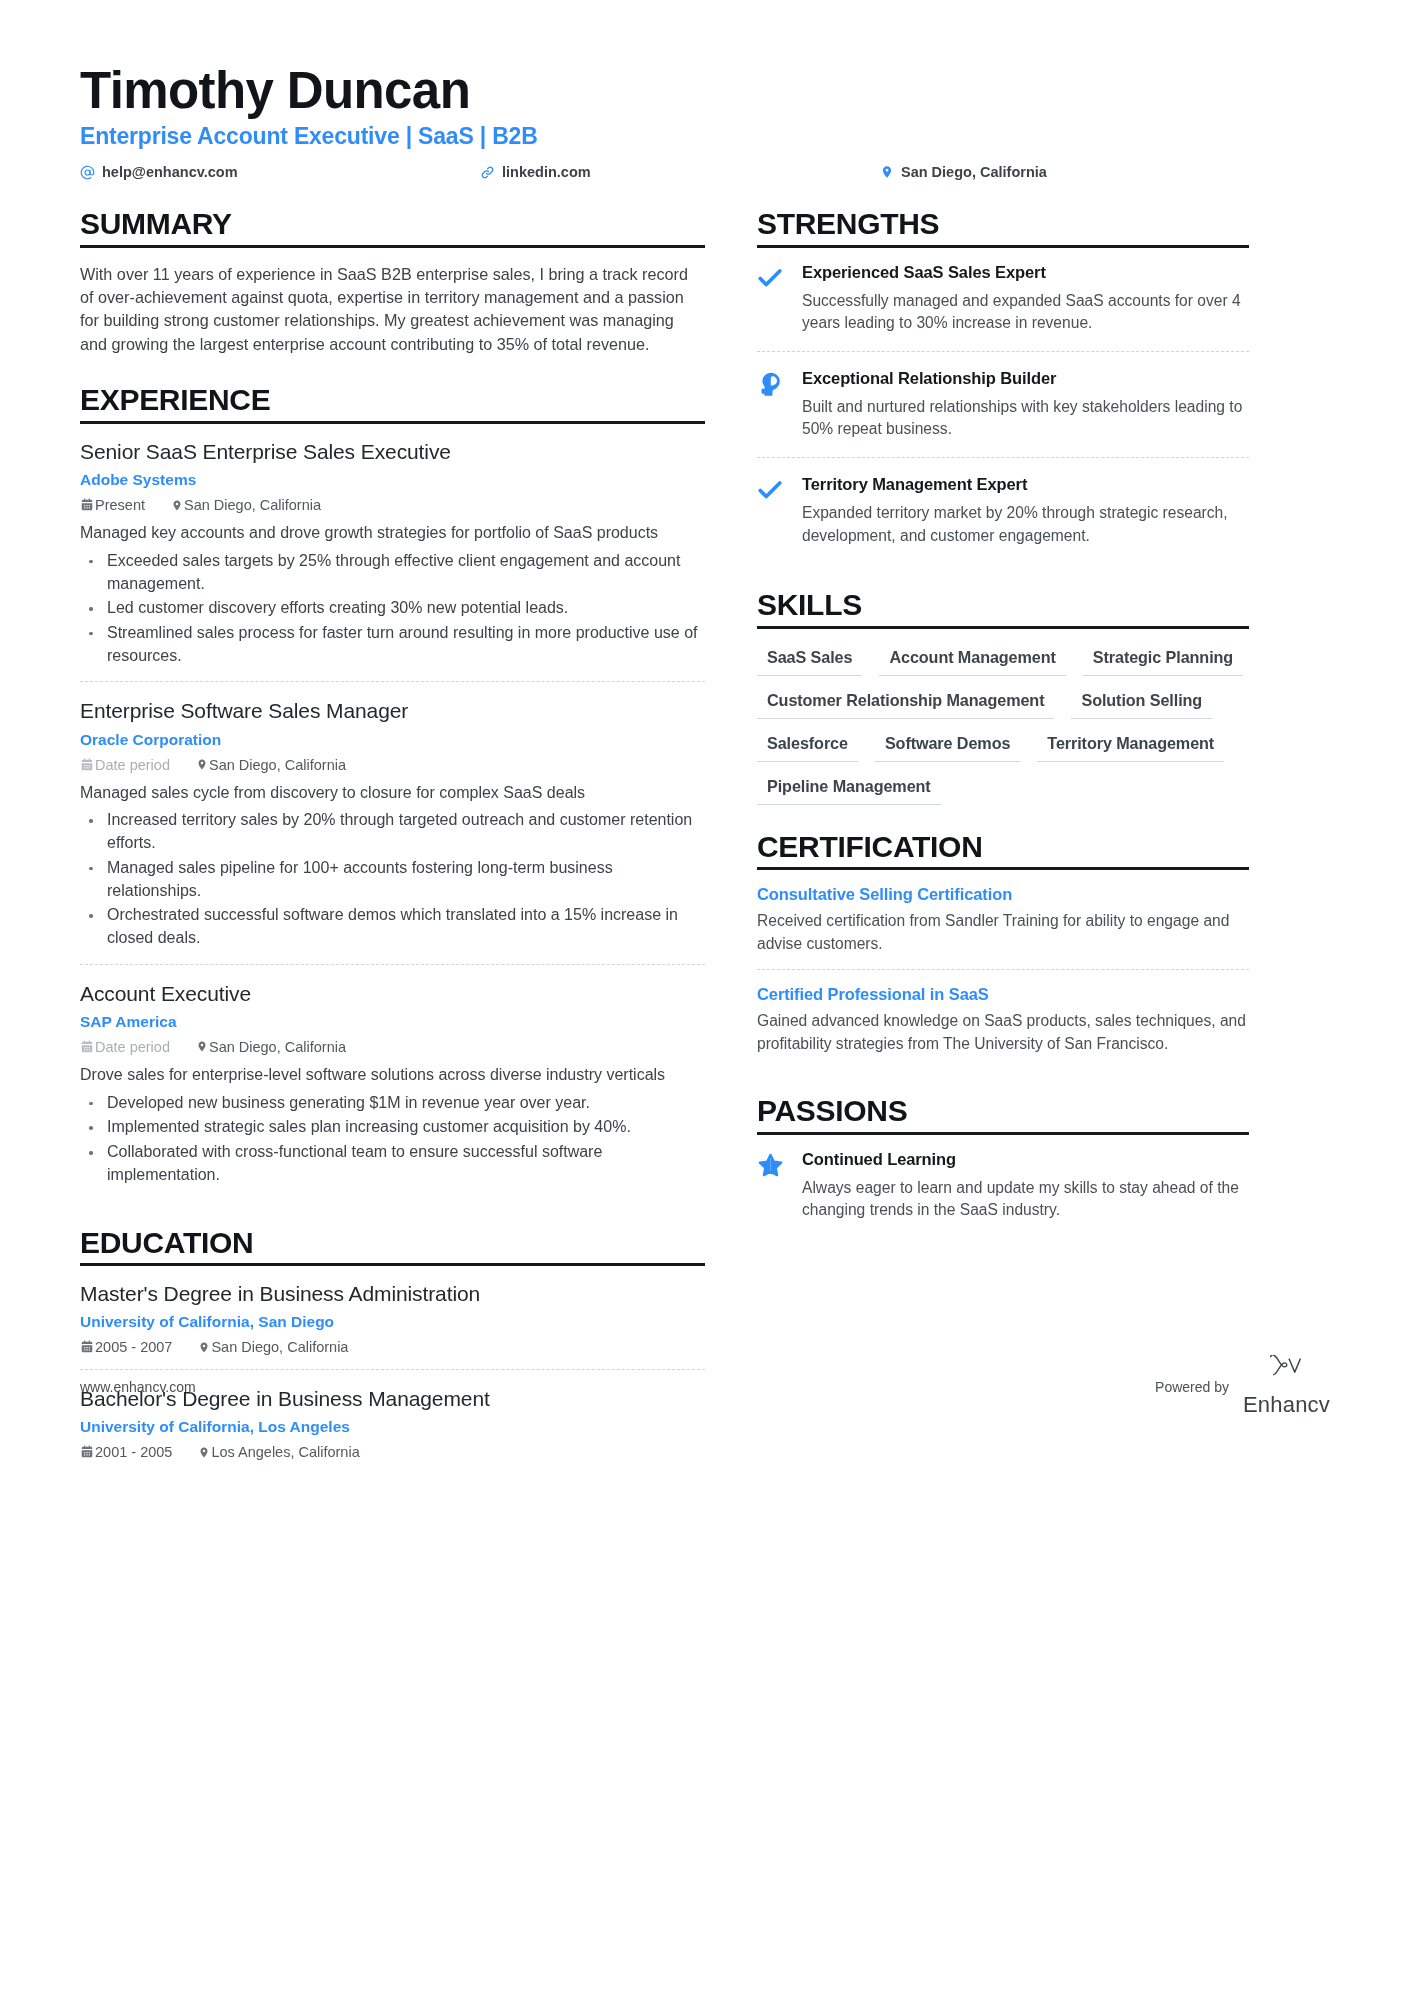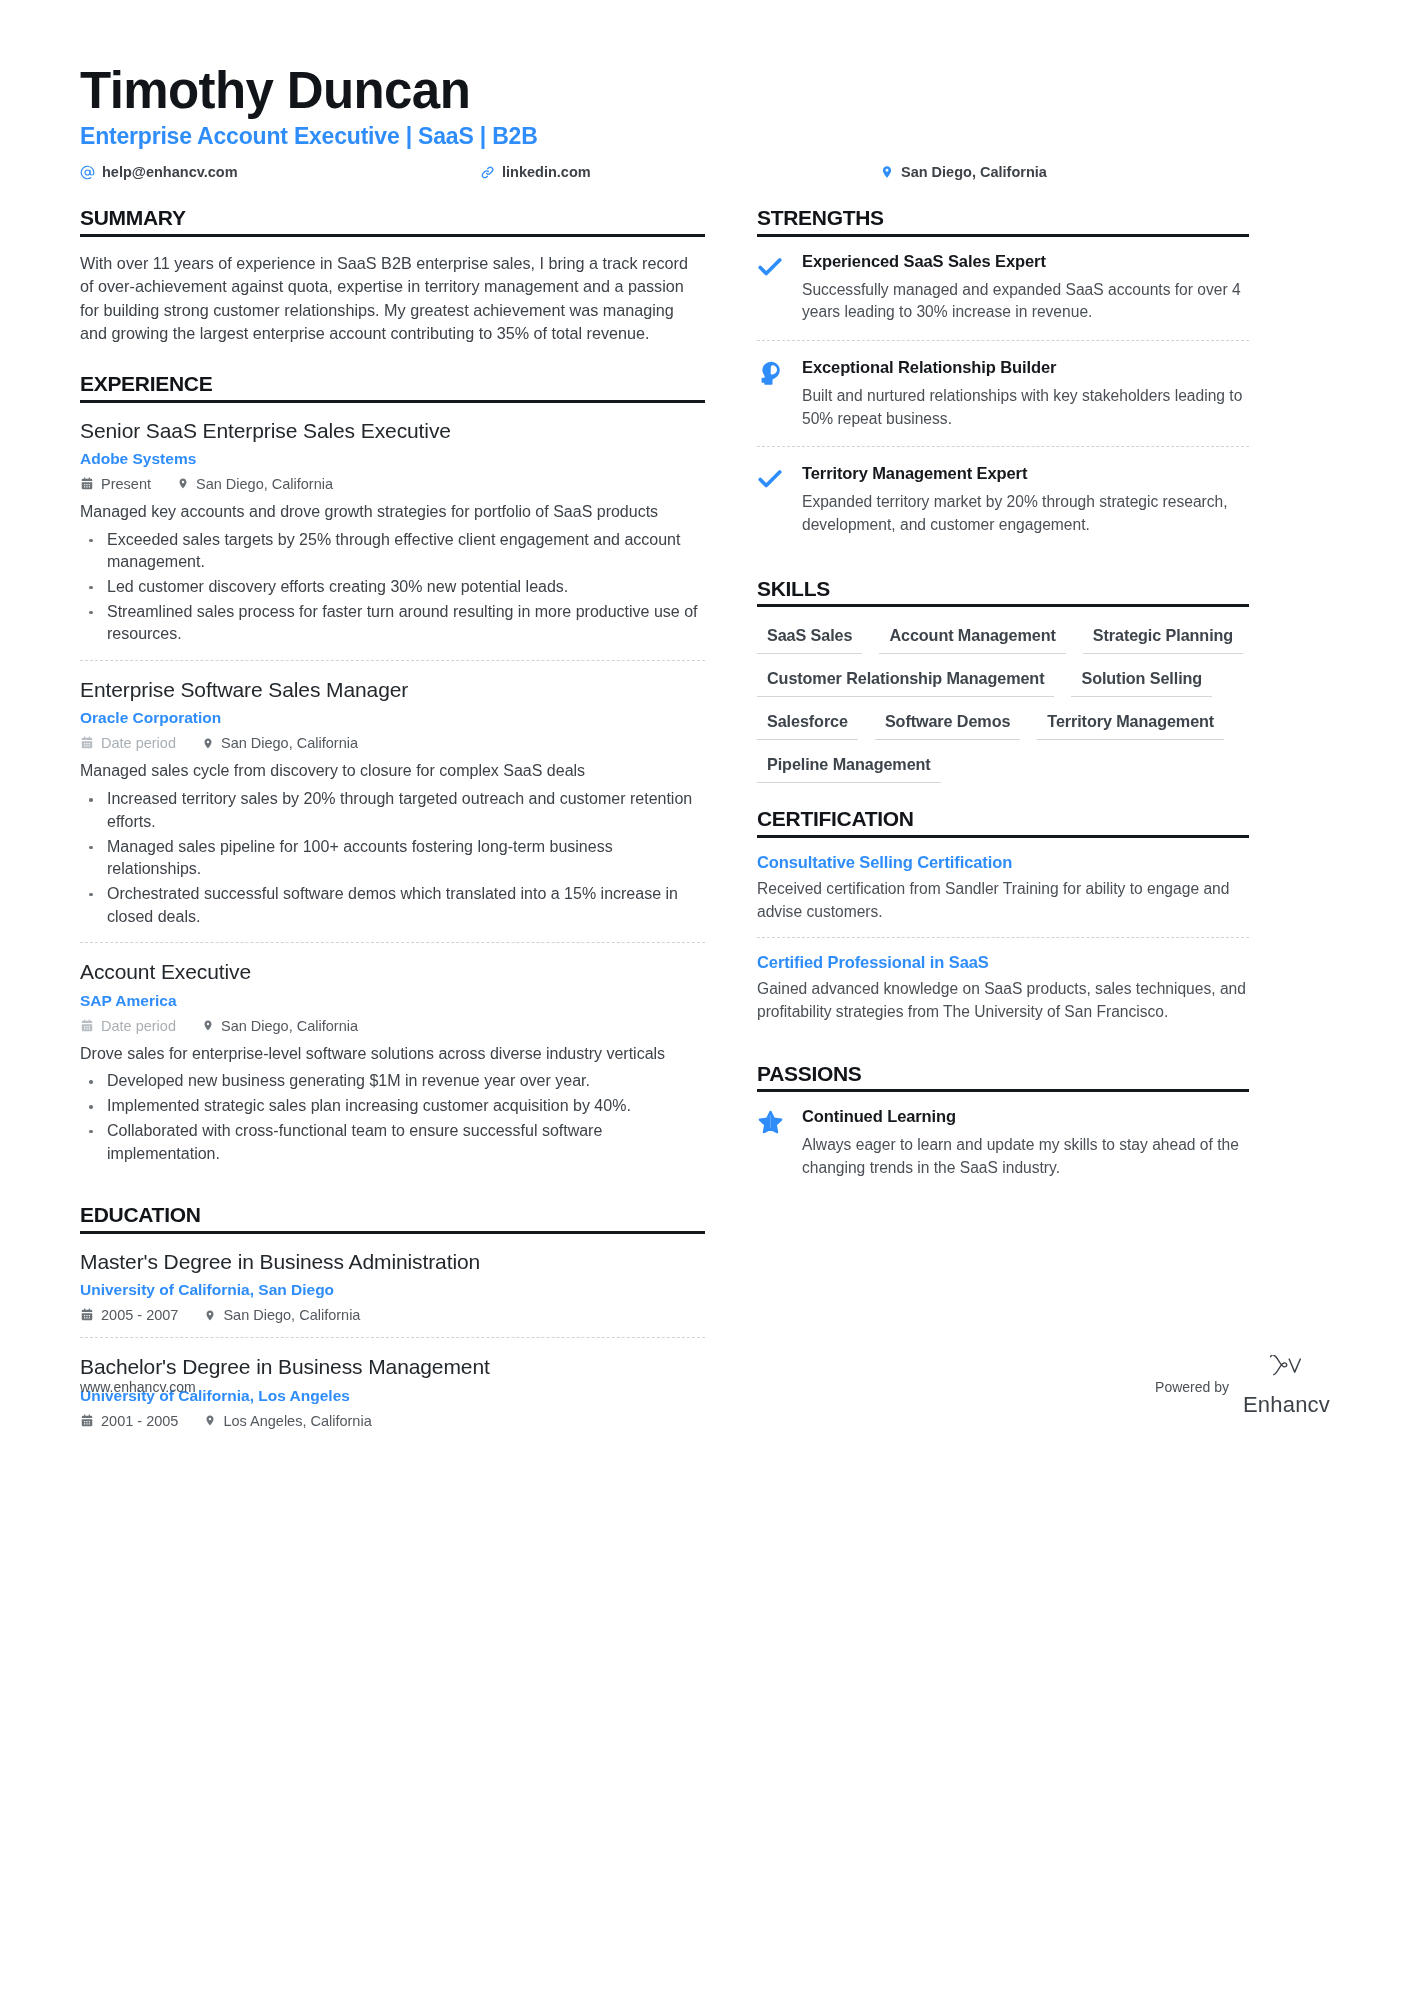--- a/index.html
+++ b/index.html
@@ -63,21 +63,21 @@
     display: flex;
     gap: 52px;
     margin-top: 26px;
   }
   .col-left { width: 625px; }
   .col-right { width: 492px; }
 
   
   .sec { margin-bottom: 6px; }
   .sec-title {
-    font-size: 21px;
+    font-size: 30px;
     font-weight: 800;
     letter-spacing: -0.3px;
     color: #111418;
     text-transform: uppercase;
     line-height: 1.18;
   }
   .sec-rule {
     height: 3px;
     background: #15191d;
     margin-top: 3px;
@@ -111,21 +111,21 @@
     margin-top: 6px;
   }
   .entry-meta {
     display: flex;
     align-items: center;
     gap: 26px;
     margin-top: 8px;
     font-size: 14.5px;
     color: #53595f;
   }
-  .meta-cell { display: flex; align-items: center; gap: 7px; }
+  .meta-cell { display: flex; align-items: center; gap: 1px; }
   .meta-cell.muted { color: #a9afb5; }
   .meta-cell .m-ico { color: #6b7278; display: inline-flex; }
   .meta-cell.muted .m-ico { color: #b8bec4; }
   .entry-desc {
     font-size: 16px;
     line-height: 1.42;
     color: #3d4349;
     margin-top: 9px;
   }
   ul.bullets {

